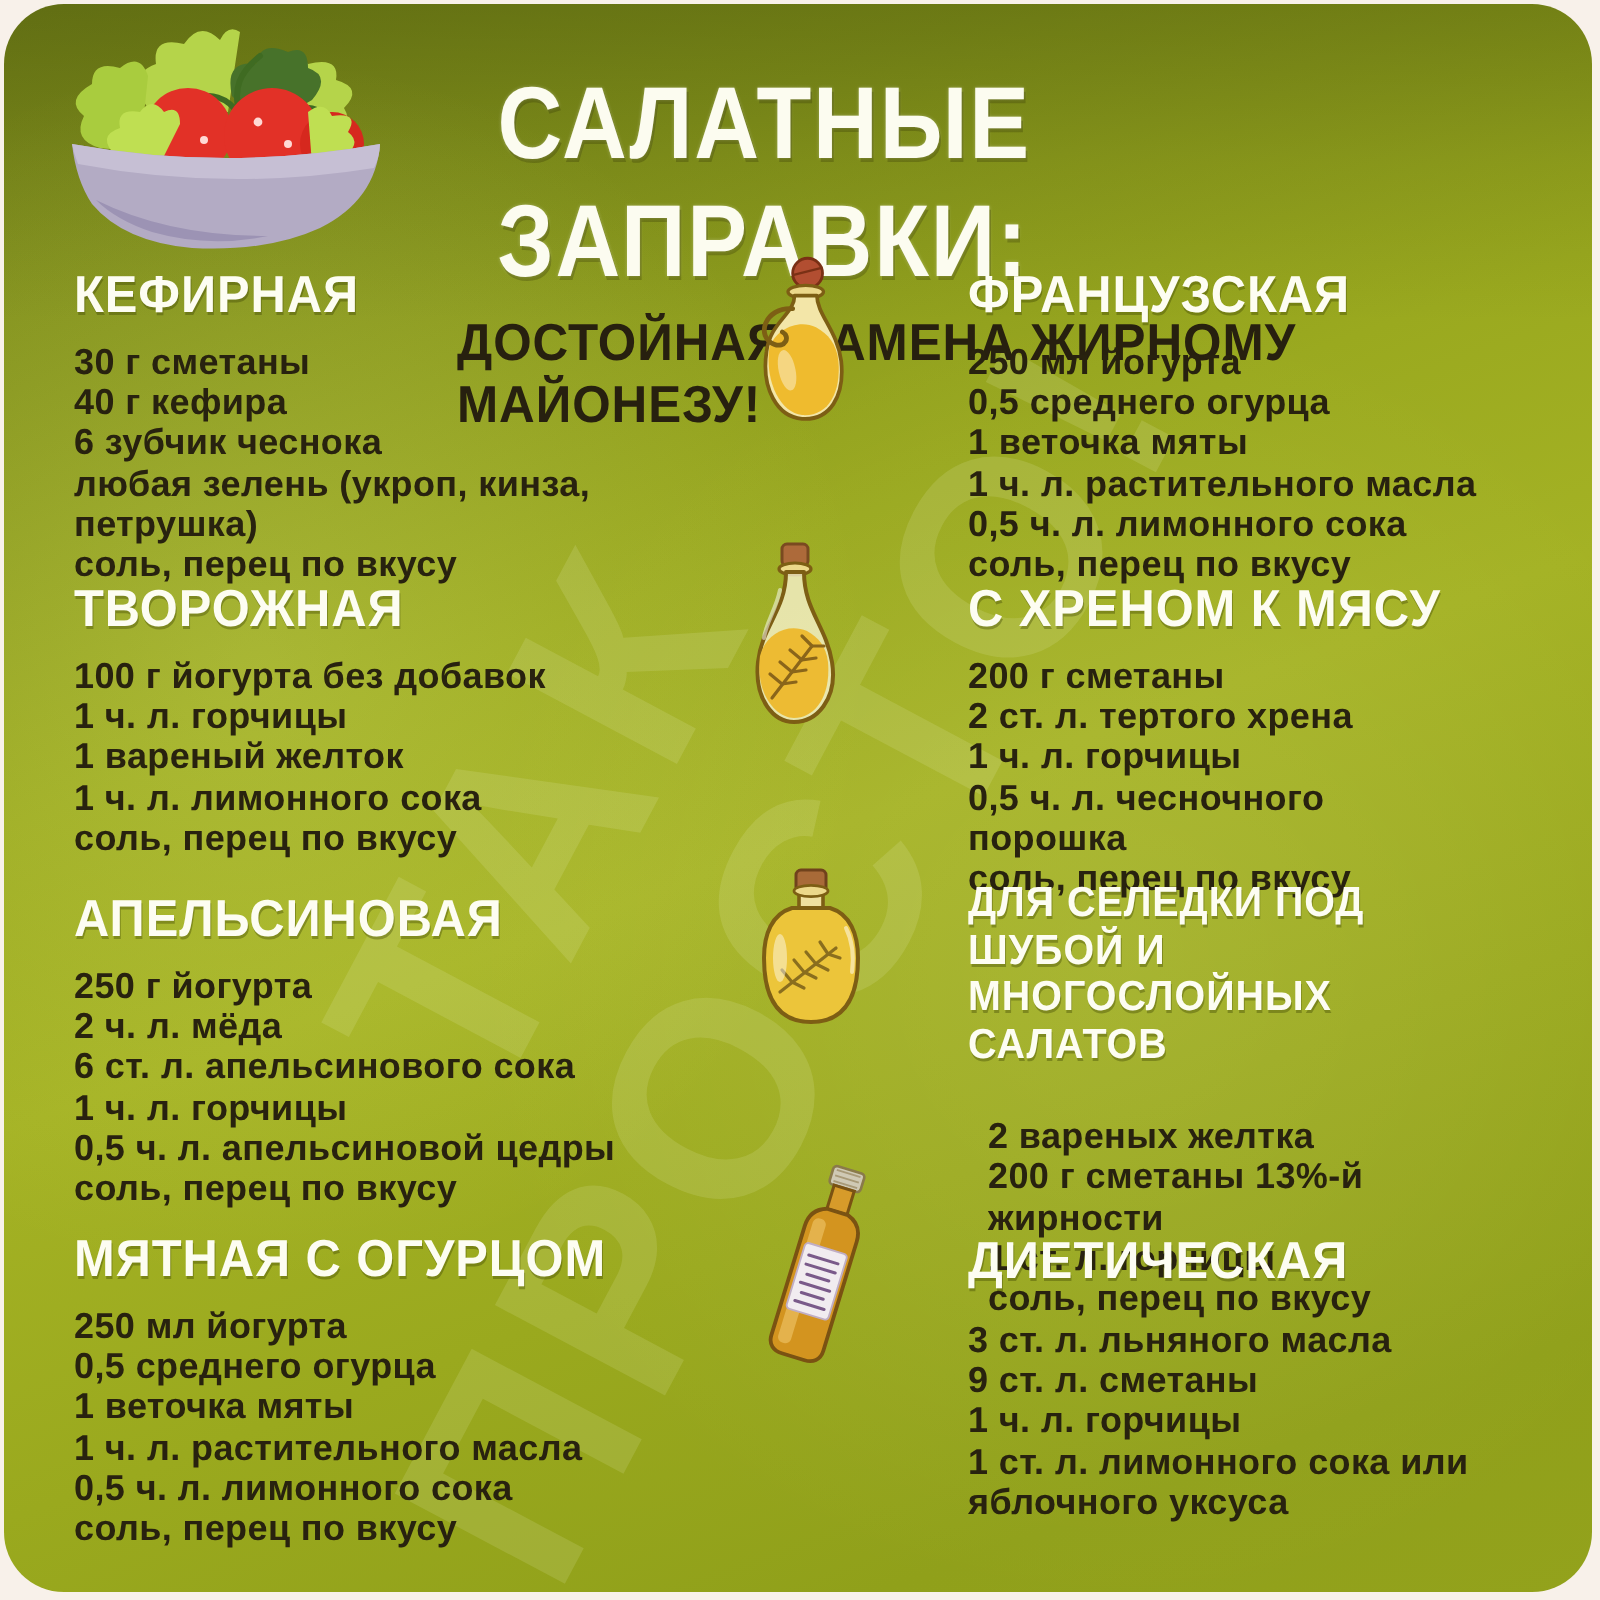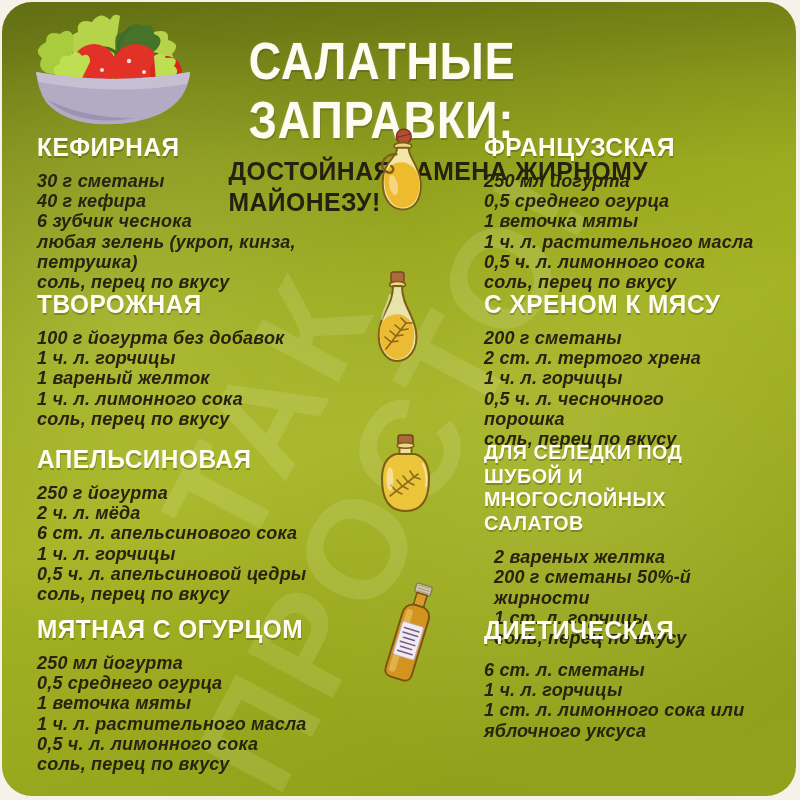--- a/index.html
+++ b/index.html
@@ -37,35 +37,35 @@
   .col-right{left:482px;width:318px;}
   .recipe{position:absolute;left:0;}
   .recipe-title{
     margin:0;font-size:26px;font-weight:800;color:#fdfdf2;letter-spacing:0.5px;
     transform:scaleX(0.94);transform-origin:left;line-height:1.1;
     text-shadow:0.5px 1.5px 0 rgba(55,60,0,0.35);
     white-space:normal;
   }
   .recipe-body{margin-top:9px;width:332px;}
   .ing{
-    margin:0;font-style:italic;font-weight:700;font-size:18px;line-height:1.13;
+    margin:0;font-weight:700;font-size:18px;line-height:1.13;
     color:#28220f;letter-spacing:0.2px;
   }
   .col-left  .recipe:nth-child(1){top:131px}
   .col-left  .recipe:nth-child(2){top:288px}
   .col-left  .recipe:nth-child(3){top:443px}
   .col-left  .recipe:nth-child(4){top:613px}
   .col-right .recipe:nth-child(1){top:131px}
   .col-right .recipe:nth-child(2){top:288px}
   .col-right .recipe:nth-child(3){top:438px}
   .col-right .recipe:nth-child(4){top:614px}
   .col-right .recipe-body{width:315px}
   .col-right .recipe:nth-child(2) .recipe-body{width:248px}
   .col-right .recipe:nth-child(3) .recipe-title{font-size:21px;width:300px;line-height:1.12}
-  .col-right .recipe:nth-child(3) .recipe-body{width:262px;margin-top:13px;margin-left:10px}
+  .col-right .recipe:nth-child(3) .recipe-body{width:262px;margin-top:24px;margin-left:10px}
   .col-right .recipe:nth-child(4) .recipe-body{width:288px;margin-top:15px}
   
   .bottle{position:absolute;}
   .b1{left:371px;top:123px;width:56px;height:96px;}
   .b2{left:371px;top:269px;width:50px;height:96px;}
   .b3{left:376px;top:432px;width:55px;height:80px;}
   .b4{left:388px;top:580px;width:42px;height:100px;transform:rotate(17deg);transform-origin:center;}
 </style>
 </head>
 <body>
@@ -172,29 +172,30 @@
             <p class="ing">2 ст. л. тертого хрена</p>
             <p class="ing">1 ч. л. горчицы</p>
             <p class="ing">0,5 ч. л. чесночного порошка</p>
             <p class="ing">соль, перец по вкусу</p>
           </div>
         </section>
         <section class="recipe">
           <h3 class="recipe-title">ДЛЯ СЕЛЕДКИ ПОД ШУБОЙ И МНОГОСЛОЙНЫХ САЛАТОВ</h3>
           <div class="recipe-body">
             <p class="ing">2 вареных желтка</p>
-            <p class="ing">200 г сметаны 50%-й жирности</p>
+            <p class="ing">200 г сметаны 13%-й жирности</p>
             <p class="ing">1 ст. л. горчицы</p>
             <p class="ing">соль, перец по вкусу</p>
           </div>
         </section>
         <section class="recipe">
           <h3 class="recipe-title">ДИЕТИЧЕСКАЯ</h3>
           <div class="recipe-body">
-            <p class="ing">6 ст. л. сметаны</p>
+            <p class="ing">3 ст. л. льняного масла</p>
+            <p class="ing">9 ст. л. сметаны</p>
             <p class="ing">1 ч. л. горчицы</p>
             <p class="ing">1 ст. л. лимонного сока или яблочного уксуса</p>
           </div>
         </section>
       </div>
 
     <svg class="bottle b1" viewBox="0 0 60 100">
       <ellipse cx="33" cy="11" rx="8" ry="8" fill="#b24e31" stroke="#7a3015" stroke-width="1.5"></ellipse>
       <path d="M25 12 l16 -4" stroke="#7a3015" stroke-width="1.2"></path>
       <ellipse cx="32" cy="21" rx="9.5" ry="3.5" fill="#ecd88a" stroke="#7d5e14" stroke-width="1.8"></ellipse>

